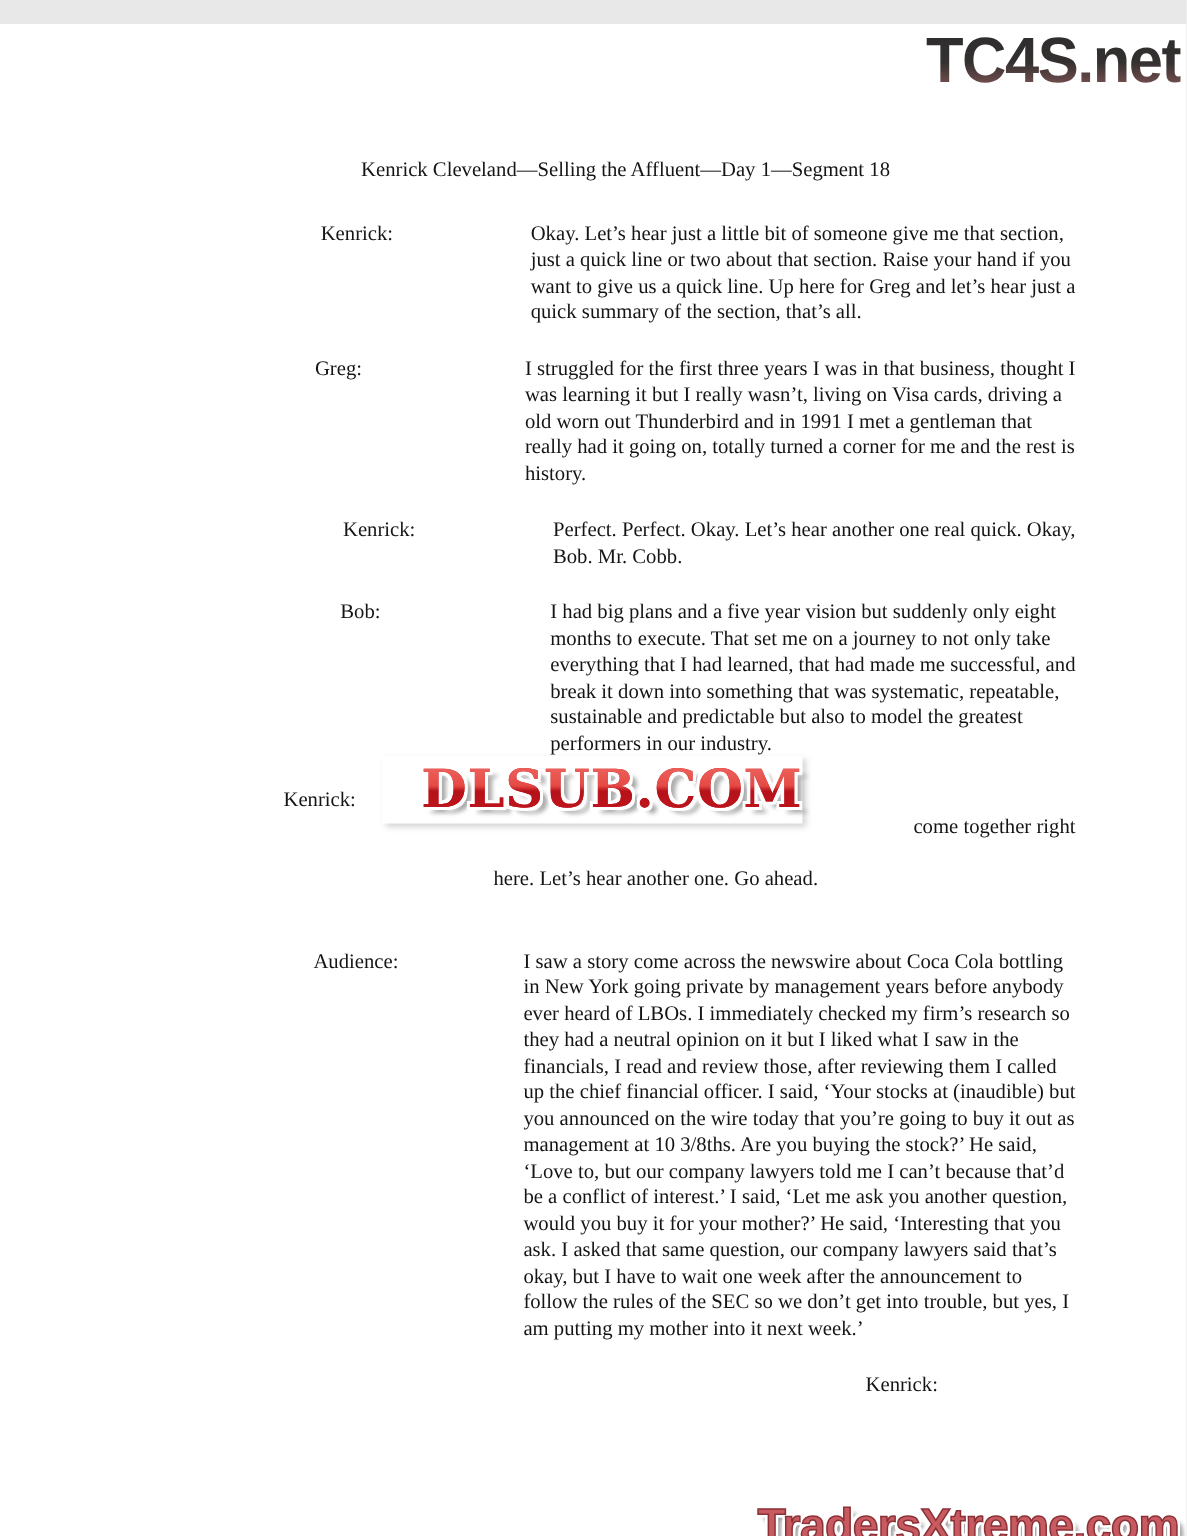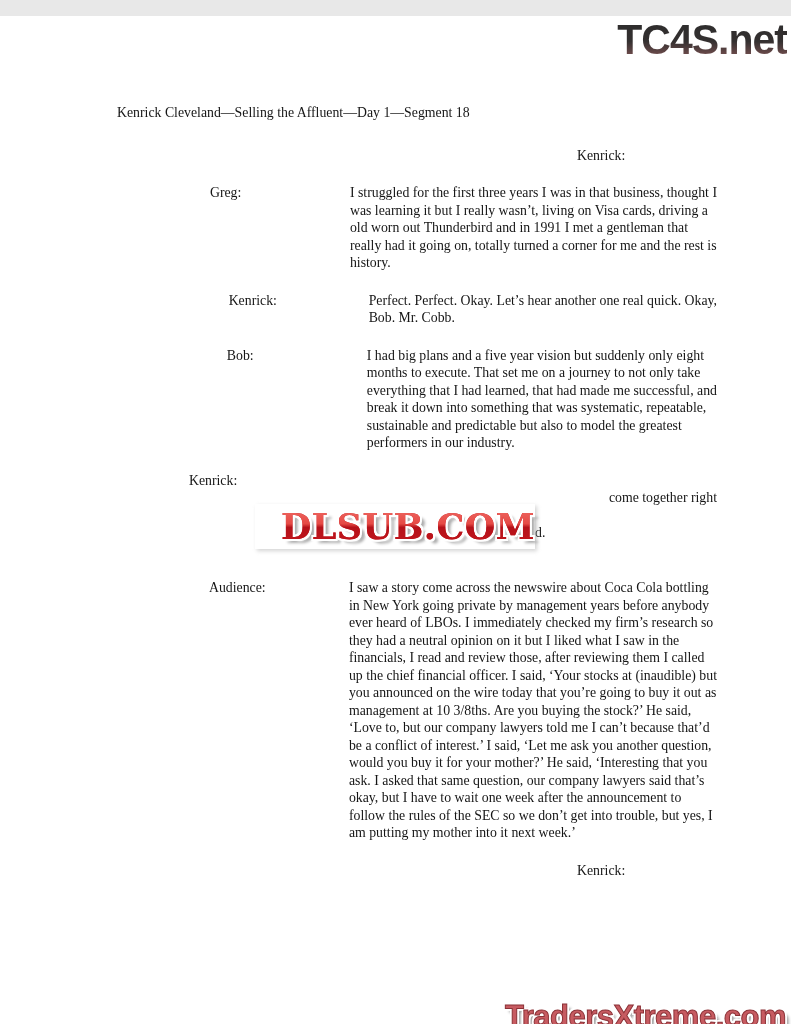--- a/index.html
+++ b/index.html
@@ -19,20 +19,21 @@
     position: absolute;
     left: 117px;
     top: 88px;
     width: 600px;
   }
   .doc-title {
     font-size: 13.8px;
     line-height: 17.5px;
     margin: 0 0 25px 0;
     font-weight: normal;
+    text-align: center;
   }
   .entry { display: flex; margin-bottom: 20px; justify-content: flex-end; }
   .speaker {
     flex: none;
     width: 140px;
     font-size: 13.8px;
     line-height: 17.5px;
   }
   .speech {
     font-size: 13.8px;
@@ -128,20 +129,24 @@
 <div class="page">
 
   <div class="tc4s">TC4S.net</div>
 
   <div class="content">
 
     <div class="doc-title">Kenrick Cleveland—Selling the Affluent—Day 1—Segment 18</div>
 
     <div class="entry">
       <div class="speaker">Kenrick:</div>
+      <div class="speech">Okay. Let’s hear just a little bit of someone give me that section,
+just a quick line or two about that section. Raise your hand if you
+want to give us a quick line. Up here for Greg and let’s hear just a
+quick summary of the section, that’s all.</div>
     </div>
 
     <div class="entry">
       <div class="speaker">Greg:</div>
       <div class="speech">I struggled for the first three years I was in that business, thought I
 was learning it but I really wasn’t, living on Visa cards, driving a
 old worn out Thunderbird and in 1991 I met a gentleman that
 really had it going on, totally turned a corner for me and the rest is
 history.</div>
     </div>

